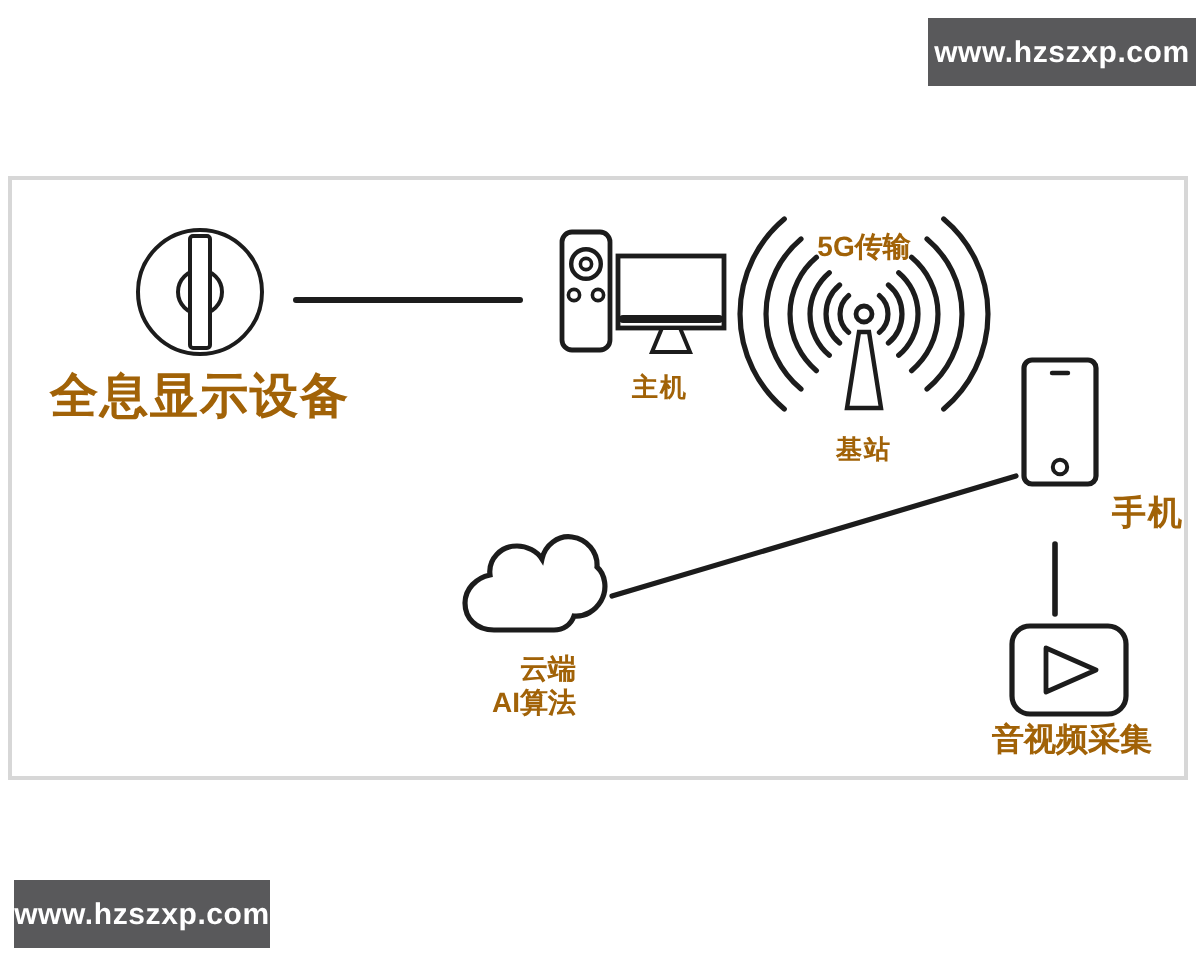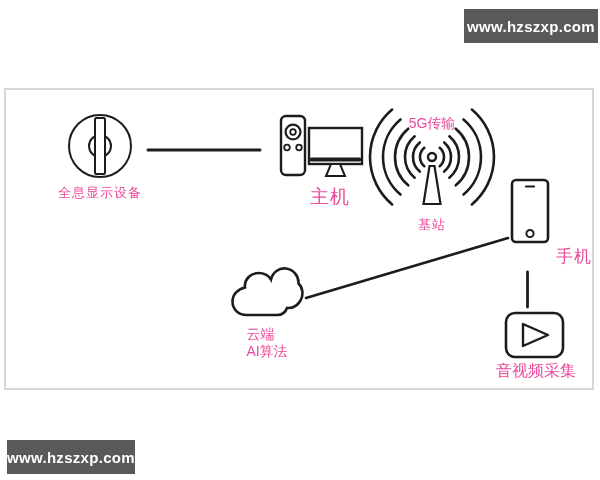--- a/index.html
+++ b/index.html
@@ -25,29 +25,29 @@
     border: 2px solid #d7d7d7;
     background: #ffffff;
   }
   svg.diagram {
     position: absolute;
     left: 0;
     top: 0;
   }
   .label {
     position: absolute;
-    color: #ec4899;
-    font-weight: 400;
-    text-align: left;
+    color: #a16207;
+    font-weight: 700;
+    text-align: right;
     transform: translateX(-50%);
     white-space: nowrap;
     line-height: 1.2;
   }
-  .lbl-holo    { left: 100px; top: 185px; font-size: 13px; letter-spacing: 1px; }
-  .lbl-host    { left: 330px; top: 186px; font-size: 19px; letter-spacing: 1px; }
+  .lbl-holo    { left: 100px; top: 185px; font-size: 24px; letter-spacing: 1px; }
+  .lbl-host    { left: 330px; top: 186px; font-size: 13px; letter-spacing: 1px; }
   .lbl-signal  { left: 432px; top: 115px; font-size: 14px; }
   .lbl-station { left: 432px; top: 217px; font-size: 13px; letter-spacing: 1px; }
   .lbl-phone   { left: 530px; top: 247px; font-size: 17px; letter-spacing: 1px; margin-left: 44px; }
   .lbl-cloud   { left: 267px; top: 326px; font-size: 14px; line-height: 17px; }
   .lbl-cloud span { display: block; }
   .lbl-capture { left: 536px; top: 361px; font-size: 16px; }
   .watermark {
     position: absolute;
     background: #59595b;
     color: #ffffff;

